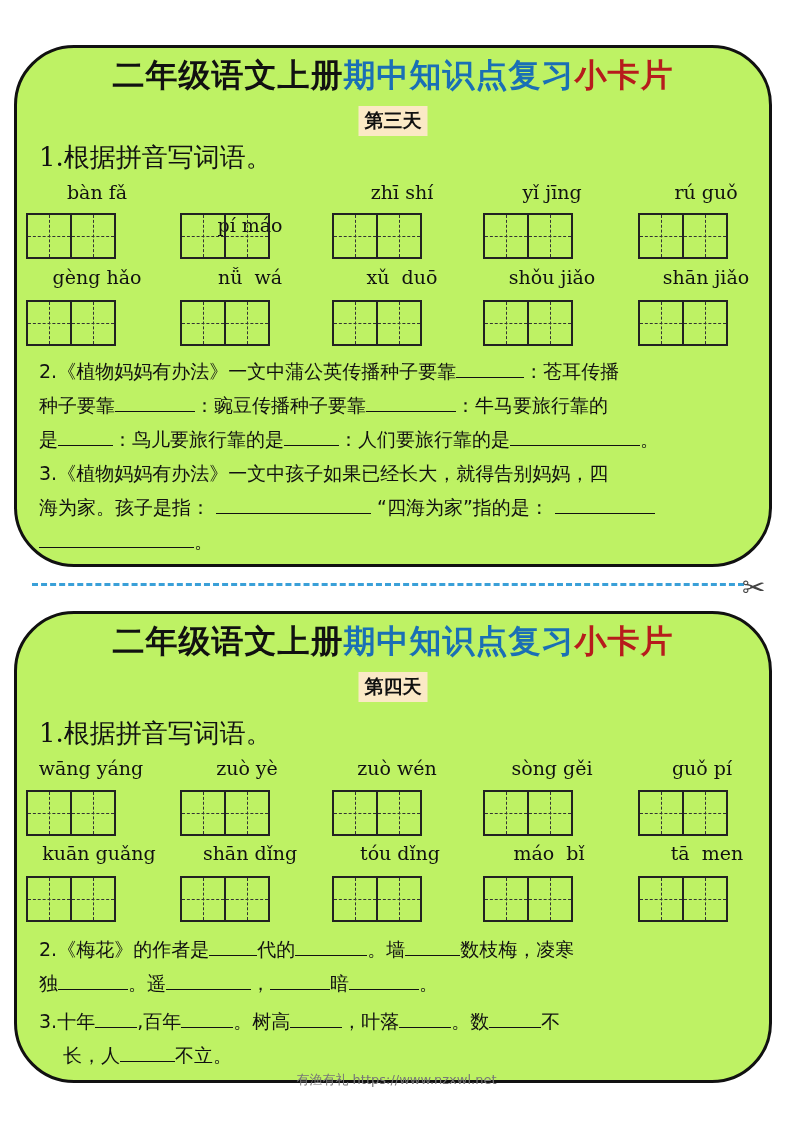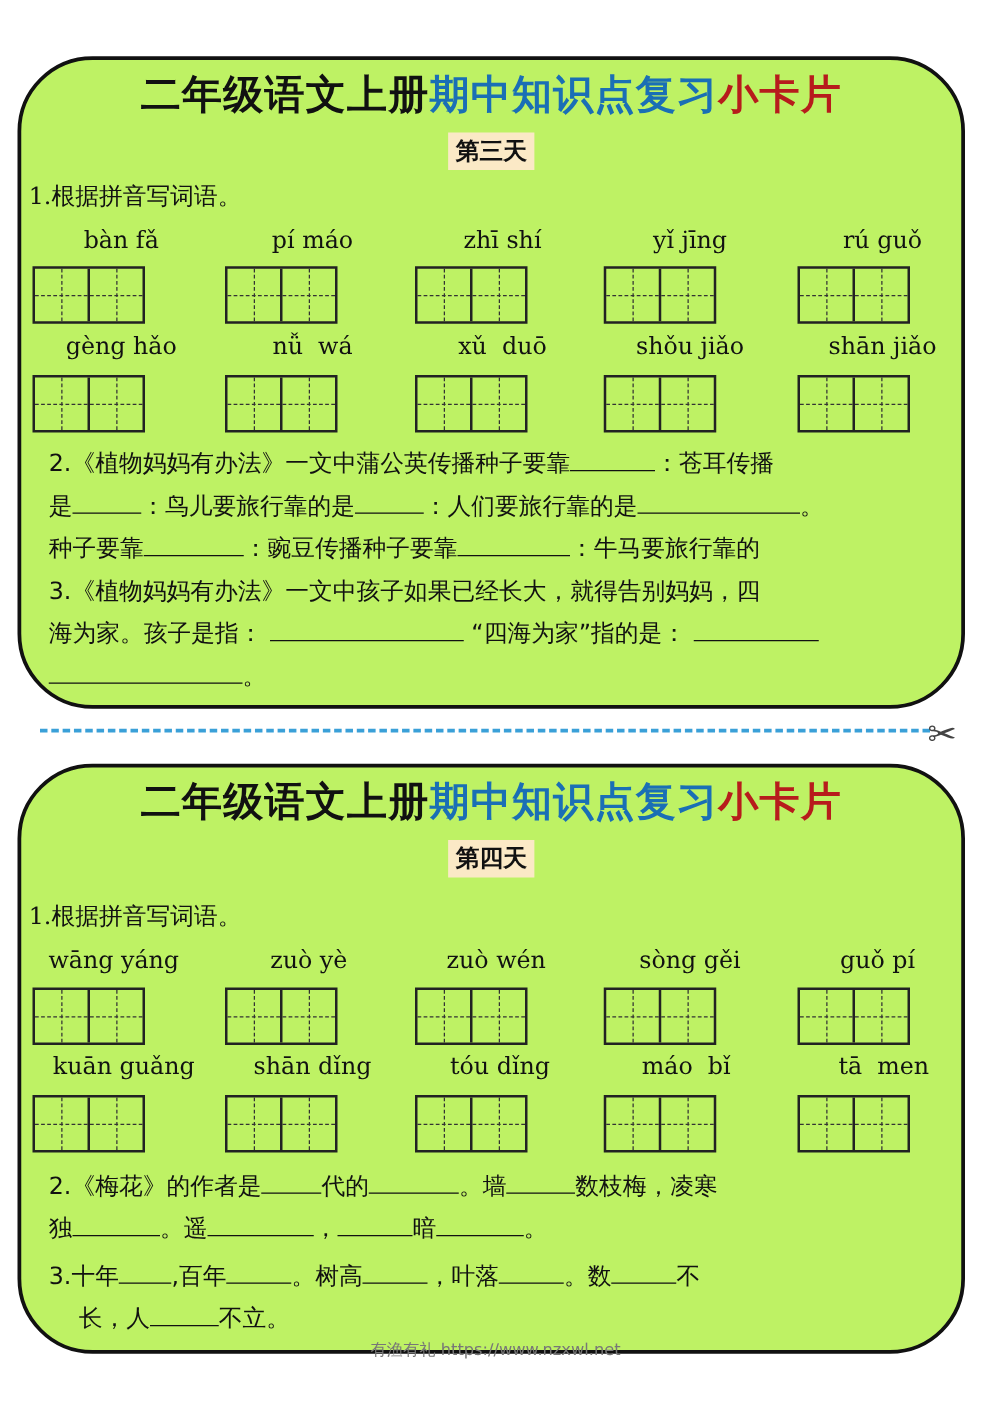--- a/index.html
+++ b/index.html
@@ -11,21 +11,21 @@
   .card2 { top:611px; height:472px; }
   .title { position:absolute; left:0; right:0; top:6px; text-align:center;
            font-family:"DejaVu Sans", sans-serif; font-weight:bold; font-size:32px;
            letter-spacing:1px; }
   .t-black { color:#111; }
   .t-blue { color:#1a6fb5; }
   .t-red { color:#b71c1c; }
   .day { position:absolute; left:50%; transform:translateX(-50%); top:58px;
          background:#fbe9c6; padding:2px 6px; font-weight:bold; font-size:19px;
          font-family:"DejaVu Serif", serif; }
-  .q { position:absolute; left:6px; font-size:19px; line-height:34px; }
+  .q { position:absolute; left:22px; font-size:26px; line-height:34px; }
   .py-row { position:absolute; left:0; right:0; height:30px;padding-left:48px; }
   .py { position:absolute; width:140px; text-align:center; font-size:19px;
         font-family:"DejaVu Serif", serif; white-space:pre; }
   .grid-row { position:absolute; left:0; right:0; height:48px; }
   .tz { position:absolute; width:90px; height:46px; border:2px solid #222;
         box-sizing:border-box; display:flex; }
   .cell { flex:1; position:relative; box-sizing:border-box; }
   .cell + .cell { border-left:2px solid #222; }
   .cell::before { content:""; position:absolute; left:50%; top:0; bottom:0;
                   border-left:1.5px dashed #333; }
@@ -46,21 +46,21 @@
 
 <div class="card card1">
   <div class="title">
     <span class="t-black">二年级语文上册</span><span class="t-blue">期中知识点复习</span><span class="t-red">小卡片</span>
   </div>
   <div class="day">第三天</div>
   <div class="q" style="top:92px;">1.根据拼音写词语。</div>
 
   <div class="py-row" style="top:133px;">
     <div class="py" style="left:10px;">bàn fǎ</div>
-    <div class="py" style="left:163px;">pí máo</div>
+    <div class="py" style="left:163px;margin-top:33px;">pí máo</div>
     <div class="py" style="left:315px;">zhī shí</div>
     <div class="py" style="left:465px;">yǐ jīng</div>
     <div class="py" style="left:619px;">rú guǒ</div>
   </div>
   <div class="grid-row" style="top:165px;">
     <div class="tz" style="left:9px;">
         <div class="cell"></div>
         <div class="cell"></div>
       </div>
     <div class="tz" style="left:163px;">
@@ -106,22 +106,22 @@
         <div class="cell"></div>
       </div>
     <div class="tz" style="left:621px;">
         <div class="cell"></div>
         <div class="cell"></div>
       </div>
   </div>
 
   <div class="para" style="top:306px;">
     <div><span>2.《植物妈妈有办法》一文中蒲公英传播种子要靠</span><span class="blank" style="width:68px;"></span><span>：苍耳传播</span></div>
+    <div><span>种子要靠</span><span class="blank" style="width:80px;"></span><span>：豌豆传播种子要靠</span><span class="blank" style="width:90px;"></span><span>：牛马要旅行靠的</span></div>
     <div><span>是</span><span class="blank" style="width:55px;"></span><span>：鸟儿要旅行靠的是</span><span class="blank" style="width:55px;"></span><span>：人们要旅行靠的是</span><span class="blank" style="width:130px;"></span><span>。</span></div>
-    <div><span>种子要靠</span><span class="blank" style="width:80px;"></span><span>：豌豆传播种子要靠</span><span class="blank" style="width:90px;"></span><span>：牛马要旅行靠的</span></div>
   </div>
 
   <div class="para" style="top:408px;">
     <div>3.《植物妈妈有办法》一文中孩子如果已经长大，就得告别妈妈，四</div>
     <div><span>海为家。孩子是指：</span> <span class="blank" style="width:155px;"></span> <span>“四海为家”指的是：</span> <span class="blank" style="width:100px;"></span></div>
     <div><span class="blank" style="width:155px;"></span><span>。</span></div>
   </div>
 </div>
 
 <div class="cutline"></div>

